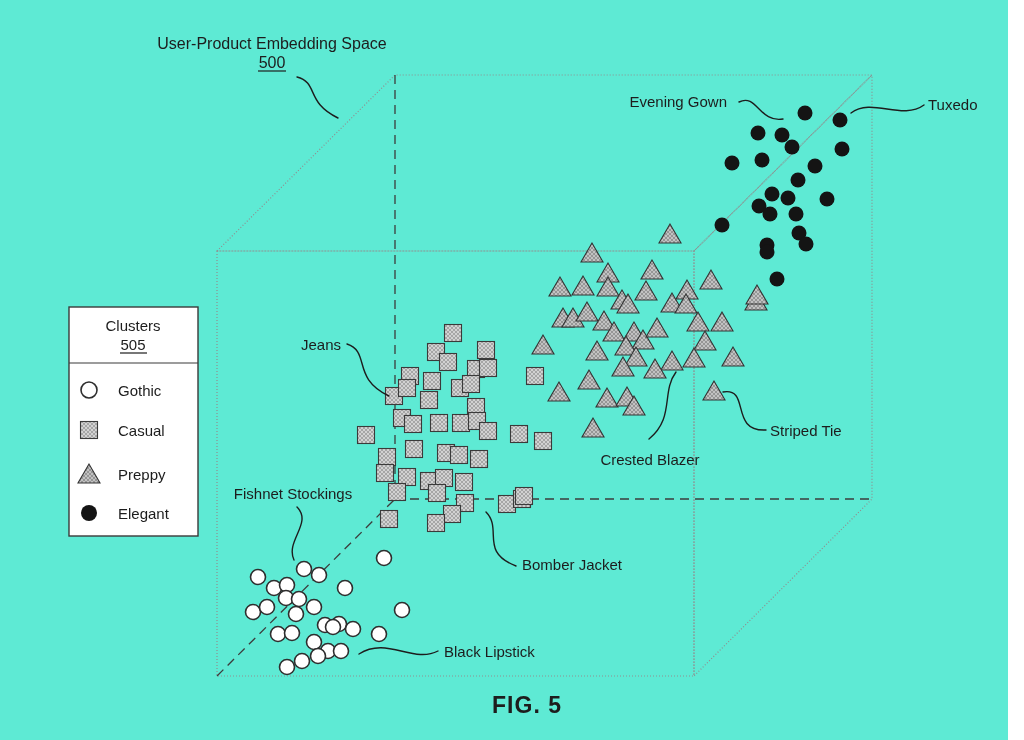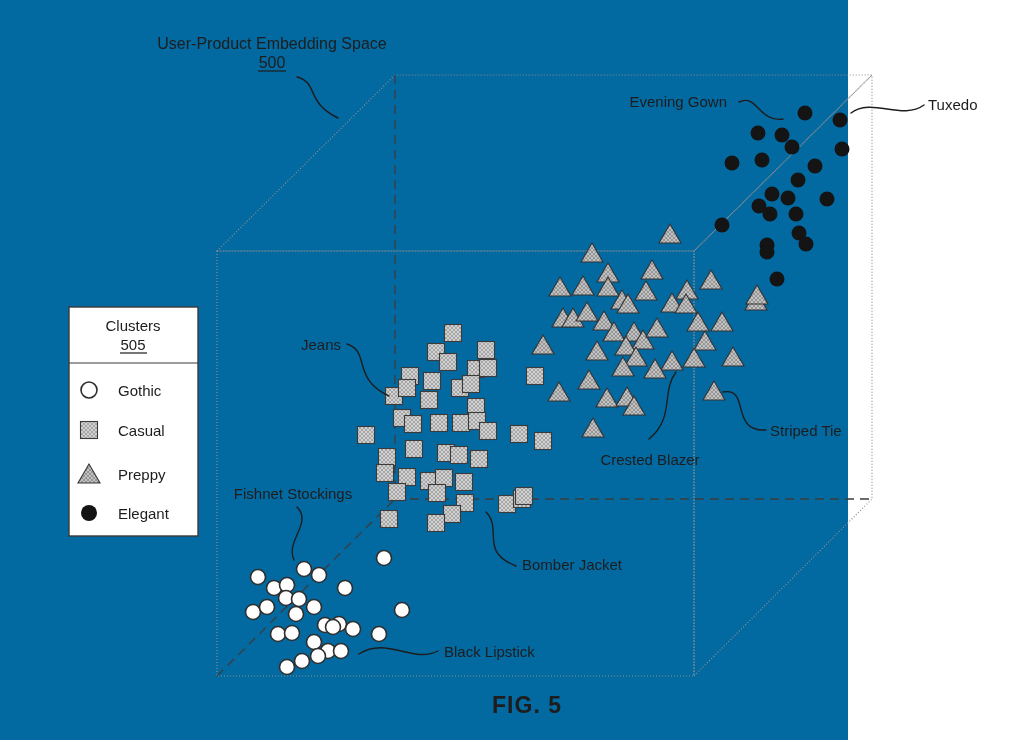--- a/index.html
+++ b/index.html
@@ -1,17 +1,17 @@
 <!DOCTYPE html>
 <html style="--ink: #1d1d1d; --edge: #8f8f8f; --black_marker: #141414; --square_fill: #d2d2d2; --triangle_fill: #c2c2c2; --shade_dot: #bdbdbd;"><head>
 <meta charset="utf-8">
 <style>
   html,body{margin:0;padding:0;background:#ffffff;}
   body{width:1024px;height:740px;overflow:hidden;}
-  .fig-wrap{position:relative;width:848px;height:740px;background:#0369a1;}
+  .fig-wrap{position:relative;width:1008px;height:740px;background:#5eead4;}
   .fig-text{fill:var(--ink,#1d1d1d);font-family:"Liberation Sans",sans-serif;}
   .t-title{font-size:16px;}
   .t-label{font-size:15px;}
   .t-legend{font-size:15px;}
   .t-caption{font-size:23px;font-weight:bold;letter-spacing:1px;}
   .edge{stroke:var(--edge,#8f8f8f);stroke-width:1.2;stroke-dasharray:1 2;fill:none;}
   .hidden-edge{stroke:#3c3c3c;stroke-width:1.3;stroke-dasharray:9 6;fill:none;}
   .leader{fill:none;stroke:var(--ink,#2e2e2e);stroke-width:1.4;stroke-linecap:round;}
   .underline-rule{stroke:var(--ink,#1d1d1d);stroke-width:1.2;}
   .legend-box{fill:#ffffff;stroke:#3a3a3a;stroke-width:1.4;}

